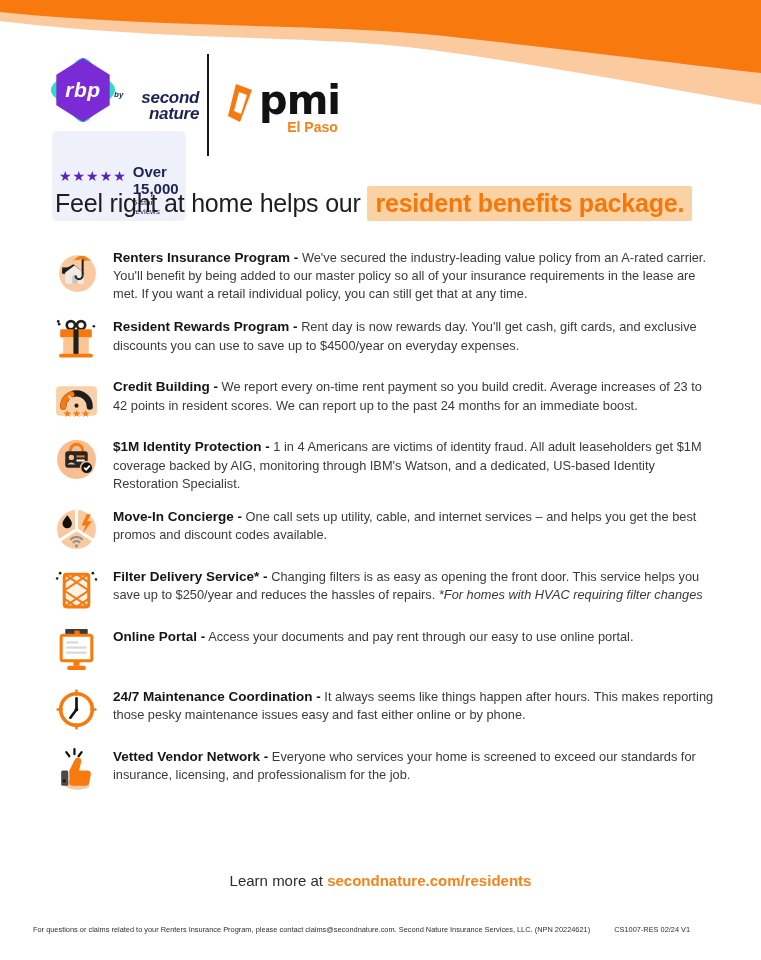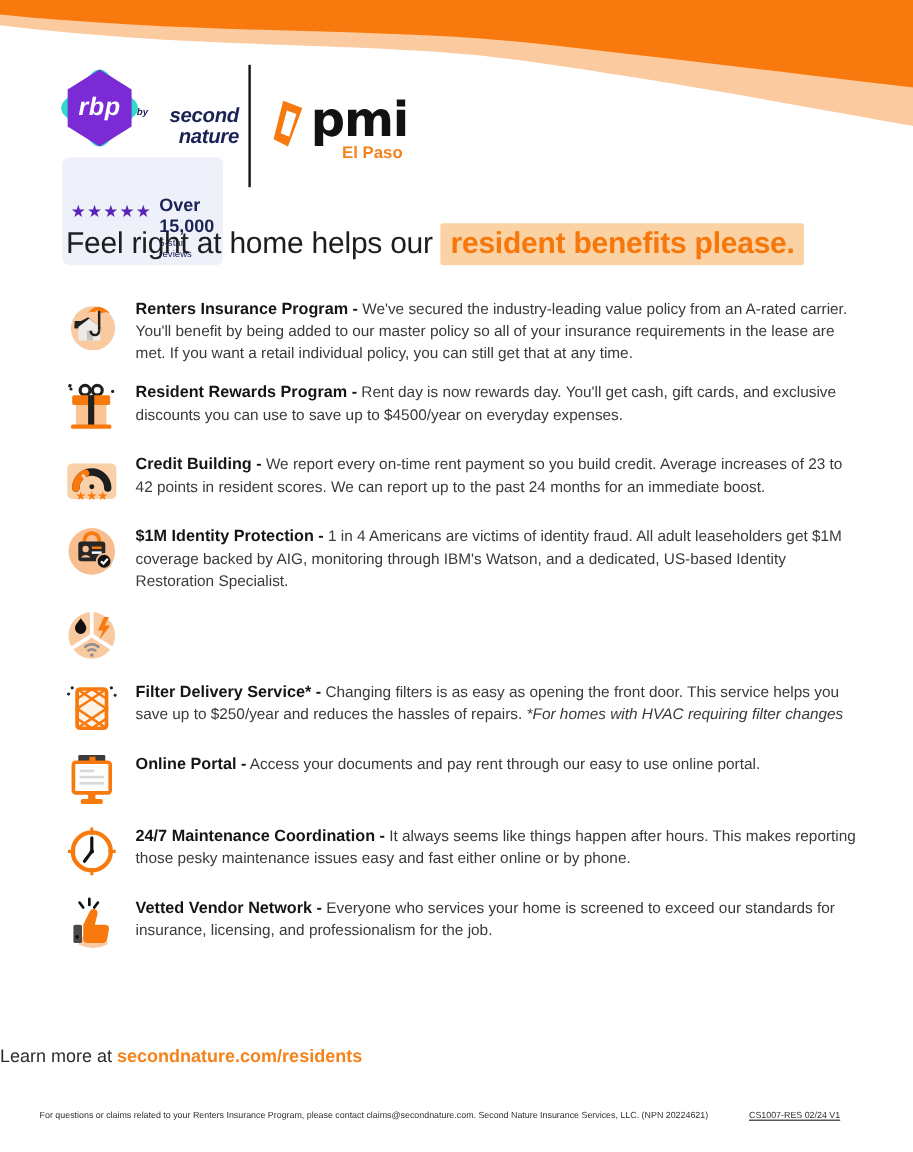--- a/index.html
+++ b/index.html
@@ -33,21 +33,21 @@
     margin-top:9px; background:#eef0fa; border-radius:6px;
     display:flex; align-items:center; gap:6px; padding:5px 7px; width:134px;
   }
   .stars { color:#5a23b8; font-size:14px; letter-spacing:1px; line-height:1; }
   .reviews-text { color:#1b2355; line-height:1.15; }
   .reviews-line1 { font-size:15px; font-weight:bold;margin-top:27px; }
   .reviews-line2 { font-size:8px; }
   .logo-divider { position:absolute; left:207px; top:54px; width:2px; height:102px; background:#15151f; }
   .pmi-lockup { position:absolute; left:226px; top:80px; display:flex; gap:5px; }
   .pmi-flag { width:28px; height:44px; flex:0 0 auto; }
-  .pmi-words { line-height:1; }
+  .pmi-words { line-height:1;text-align:center; }
   .pmi-name { font-size:40px; font-weight:bold; color:#121212; letter-spacing:-1px; font-family:"DejaVu Sans", sans-serif; }
   .pmi-city { font-size:14px; font-weight:bold; color:#f6821a; margin:0 0 0 26px; }
 
   
   .title { position:absolute; left:55px; top:189px; font-size:25px; font-weight:500;
            color:#1d1d1d; letter-spacing:-.2px; white-space:nowrap; }
   .title .hl {
     background:#fbd2a4; color:#f6770b; font-weight:bold; padding:3px 8px 4px 8px; border-radius:2px;
   }
 
@@ -55,27 +55,27 @@
   .benefits { position:absolute; left:53px; top:247px; width:664px;
               display:flex; flex-direction:column; gap:13px; }
   .item { display:flex; gap:13px; align-items:flex-start; }
   .icon-wrap { flex:0 0 47px; width:47px; height:47px; }
   .icon-wrap svg { width:47px; height:47px; display:block; }
   .item-text { font-size:12.8px; line-height:1.42; color:#3a3a3a; padding-top:1px; }
   .item-text strong { font-size:13.5px; color:#151515; }
   .item-text em { color:#3a3a3a; }
 
   
-  .learn-more { position:absolute; top:872px; left:0; width:100%; 
+  .learn-more { position:absolute; top:872px; left:0; width:100%; text-align:center;
                 font-size:15px; color:#2c2c2c; font-weight:500; }
   .learn-more a { color:#f6821a; font-weight:bold; text-decoration:none; }
   .fine-print { position:absolute; top:925px; left:33px; right:28px;
                 display:flex; justify-content:flex-start; align-items:flex-start;
                 font-size:7.4px; color:#2f2f2f; }
-  .fine-print .right { margin-left:34px; white-space:nowrap;text-decoration:underline; }
+  .fine-print .right { margin-left:24px; white-space:nowrap; }
 </style>
 </head>
 <body>
 
 <div class="page">
 
   <svg class="wave" viewBox="0 0 761 118" preserveAspectRatio="none">
     <path d="M0,0 L761,0 L761,105 C660,87 548,66 432,50 C312,34 172,42 0,21 Z" fill="#fbca9e"></path>
     <path d="M0,0 L761,0 L761,73 C668,62 570,50 445,36 C322,23 168,29 0,12 Z" fill="#f8790d"></path>
   </svg>
@@ -108,21 +108,21 @@
     <svg class="pmi-flag" viewBox="0 0 28 44">
       <polygon points="2,36 10,4 26,10 14,42" fill="#f8790d"></polygon>
       <polygon points="8,31 13,12 21,15 15,34" fill="#ffffff"></polygon>
     </svg>
     <div class="pmi-words">
       <div class="pmi-name">pmi</div>
       <div class="pmi-city">El Paso</div>
     </div>
   </div>
 
-  <h1 class="title"><span>Feel right at home helps our </span><span class="hl">resident benefits please.</span></h1>
+  <h1 class="title"><span>Feel right at home helps our </span><span class="hl">resident benefits package.</span></h1>
 
   <div class="benefits">
 
     <div class="item">
       <div class="icon-wrap">
         <svg viewBox="0 0 46 46">
           <circle cx="24" cy="26" r="18" fill="#f9c9a0"></circle>
           <polygon points="9,20 17,20 17,26 9,26" fill="#20201f"></polygon>
           <polygon points="20,17 31,26 9,26 9,23" fill="#20201f"></polygon>
           <polygon points="21,18 30,25 30,36 12,36 12,25" fill="#eeeae6"></polygon>
@@ -190,20 +190,21 @@
           <line x1="23" y1="23" x2="23" y2="3" stroke="#fff" stroke-width="3"></line>
           <line x1="23" y1="23" x2="40" y2="34" stroke="#fff" stroke-width="3"></line>
           <line x1="23" y1="23" x2="6" y2="34" stroke="#fff" stroke-width="3"></line>
           <path d="M14 9 c2.8 3.8 4.5 5.6 4.5 8.2 a4.6 4.6 0 1 1 -9.2 0 c0 -2.6 1.9 -4.4 4.7 -8.2 Z" fill="#111"></path>
           <polygon points="33,8 28,19 32,19 29,27 38,15 33.5,15 37,8" fill="#f8790d"></polygon>
           <path d="M17 33 a8 8 0 0 1 12 0" fill="none" stroke="#8f8f8f" stroke-width="2"></path>
           <path d="M19.5 36 a4.5 4.5 0 0 1 7 0" fill="none" stroke="#8f8f8f" stroke-width="2"></path>
           <circle cx="23" cy="39" r="1.5" fill="#8f8f8f"></circle>
         </svg>
       </div>
+      <p class="item-text"><strong>Move-In Concierge -</strong> <span>One call sets up utility, cable, and internet services – and helps you get the best promos and discount codes available.</span></p>
     </div>
 
     <div class="item">
       <div class="icon-wrap">
         <svg viewBox="0 0 46 46">
           <circle cx="7" cy="7" r="1.3" fill="#20201f"></circle>
             <circle cx="39" cy="7" r="1.3" fill="#20201f"></circle>
           <rect x="3" y="11" width="2.2" height="2.2" fill="#20201f" transform="rotate(25 4 12)"></rect>
           <rect x="41" y="12" width="2.2" height="2.2" fill="#20201f" transform="rotate(25 42 13)"></rect>
           <rect x="11" y="8" width="24" height="32" rx="2.5" fill="#fff3e8" stroke="#f8790d" stroke-width="3"></rect>

